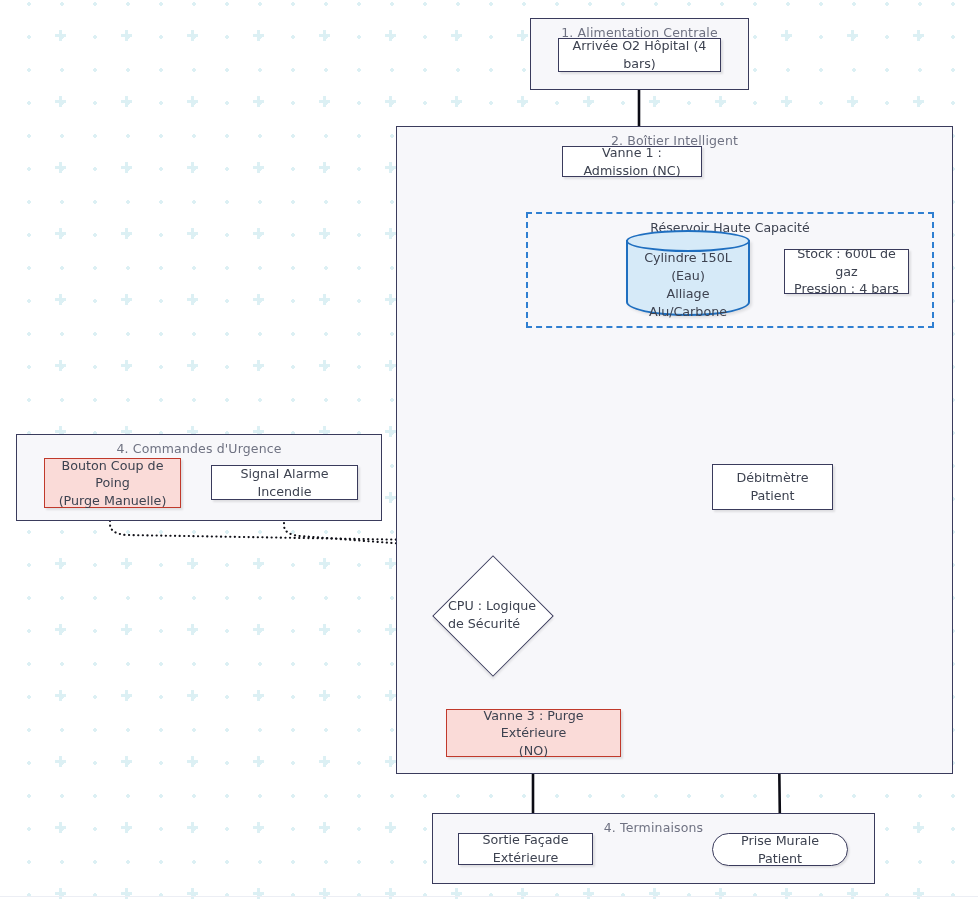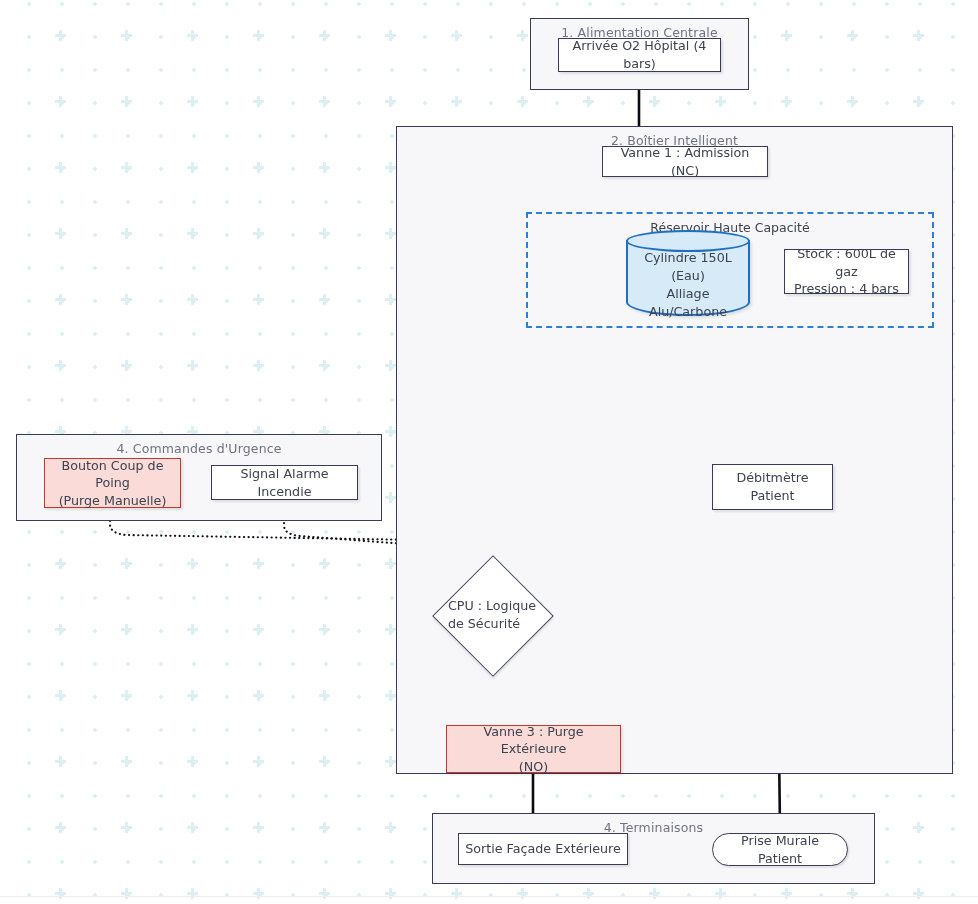--- a/index.html
+++ b/index.html
@@ -422,21 +422,21 @@
 
   <div class="subgraph" style="left:530px; top:18px; width:219px; height:72px;">
     <div class="subgraph-title">1. Alimentation Centrale</div>
   </div>
   <div class="node plain" style="left:558px; top:38px; width:163px; height:34px;">Arrivée O2 Hôpital (4 bars)</div>
 
   <div class="subgraph" style="left:396px; top:126px; width:557px; height:648px;">
     <div class="subgraph-title">2. Boîtier Intelligent</div>
   </div>
 
-  <div class="node plain" style="left:562px; top:146px; width:166px; height:31px;margin-left:40px;">Vanne 1 : Admission (NC)</div>
+  <div class="node plain" style="left:562px; top:146px; width:140px; height:31px;">Vanne 1 : Admission (NC)</div>
 
   <div class="dashbox" style="left:526px; top:212px; width:408px; height:116px;">
     <div class="dashbox-title">Réservoir Haute Capacité</div>
   </div>
 
   <div class="cylinder" style="left:626px; top:230px; width:124px; height:86px;">
     <div class="cyl-body"></div>
     <div class="cyl-top"></div>
     <div class="cyl-label">Cylindre 150L (Eau)
 Alliage Alu/Carbone</div>
@@ -447,27 +447,27 @@
 
 
   <div class="node plain" style="left:712px; top:464px; width:121px; height:46px;">Débitmètre Patient</div>
 
   <div class="diamond" style="left:436px; top:563px; width:112px; height:104px;">
     <div class="shape" style="left:14px; top:10px; width:84px; height:84px;"></div>
     <div class="dlabel">CPU : Logique
 de Sécurité</div>
   </div>
 
-  <div class="node danger" style="left:446px; top:709px; width:175px; height:48px;margin-top:16px;">Vanne 3 : Purge Extérieure
+  <div class="node danger" style="left:446px; top:709px; width:175px; height:48px;">Vanne 3 : Purge Extérieure
 (NO)</div>
 
   <div class="subgraph" style="left:432px; top:813px; width:443px; height:71px;">
     <div class="subgraph-title">4. Terminaisons</div>
   </div>
-  <div class="node plain" style="left:458px; top:833px; width:170px; height:32px;">Sortie Façade Extérieure</div>
+  <div class="node plain" style="left:458px; top:833px; width:135px; height:32px;">Sortie Façade Extérieure</div>
   <div class="node plain stadium" style="left:712px; top:833px; width:136px; height:33px;">Prise Murale Patient</div>
 
   <div class="subgraph" style="left:16px; top:434px; width:366px; height:87px;">
     <div class="subgraph-title">4. Commandes d'Urgence</div>
   </div>
   <div class="node danger" style="left:44px; top:458px; width:137px; height:50px;">Bouton Coup de Poing
 (Purge Manuelle)</div>
   <div class="node plain" style="left:211px; top:465px; width:147px; height:35px;">Signal Alarme Incendie</div>
 
   <div class="footline" style="top:896px;"></div>

